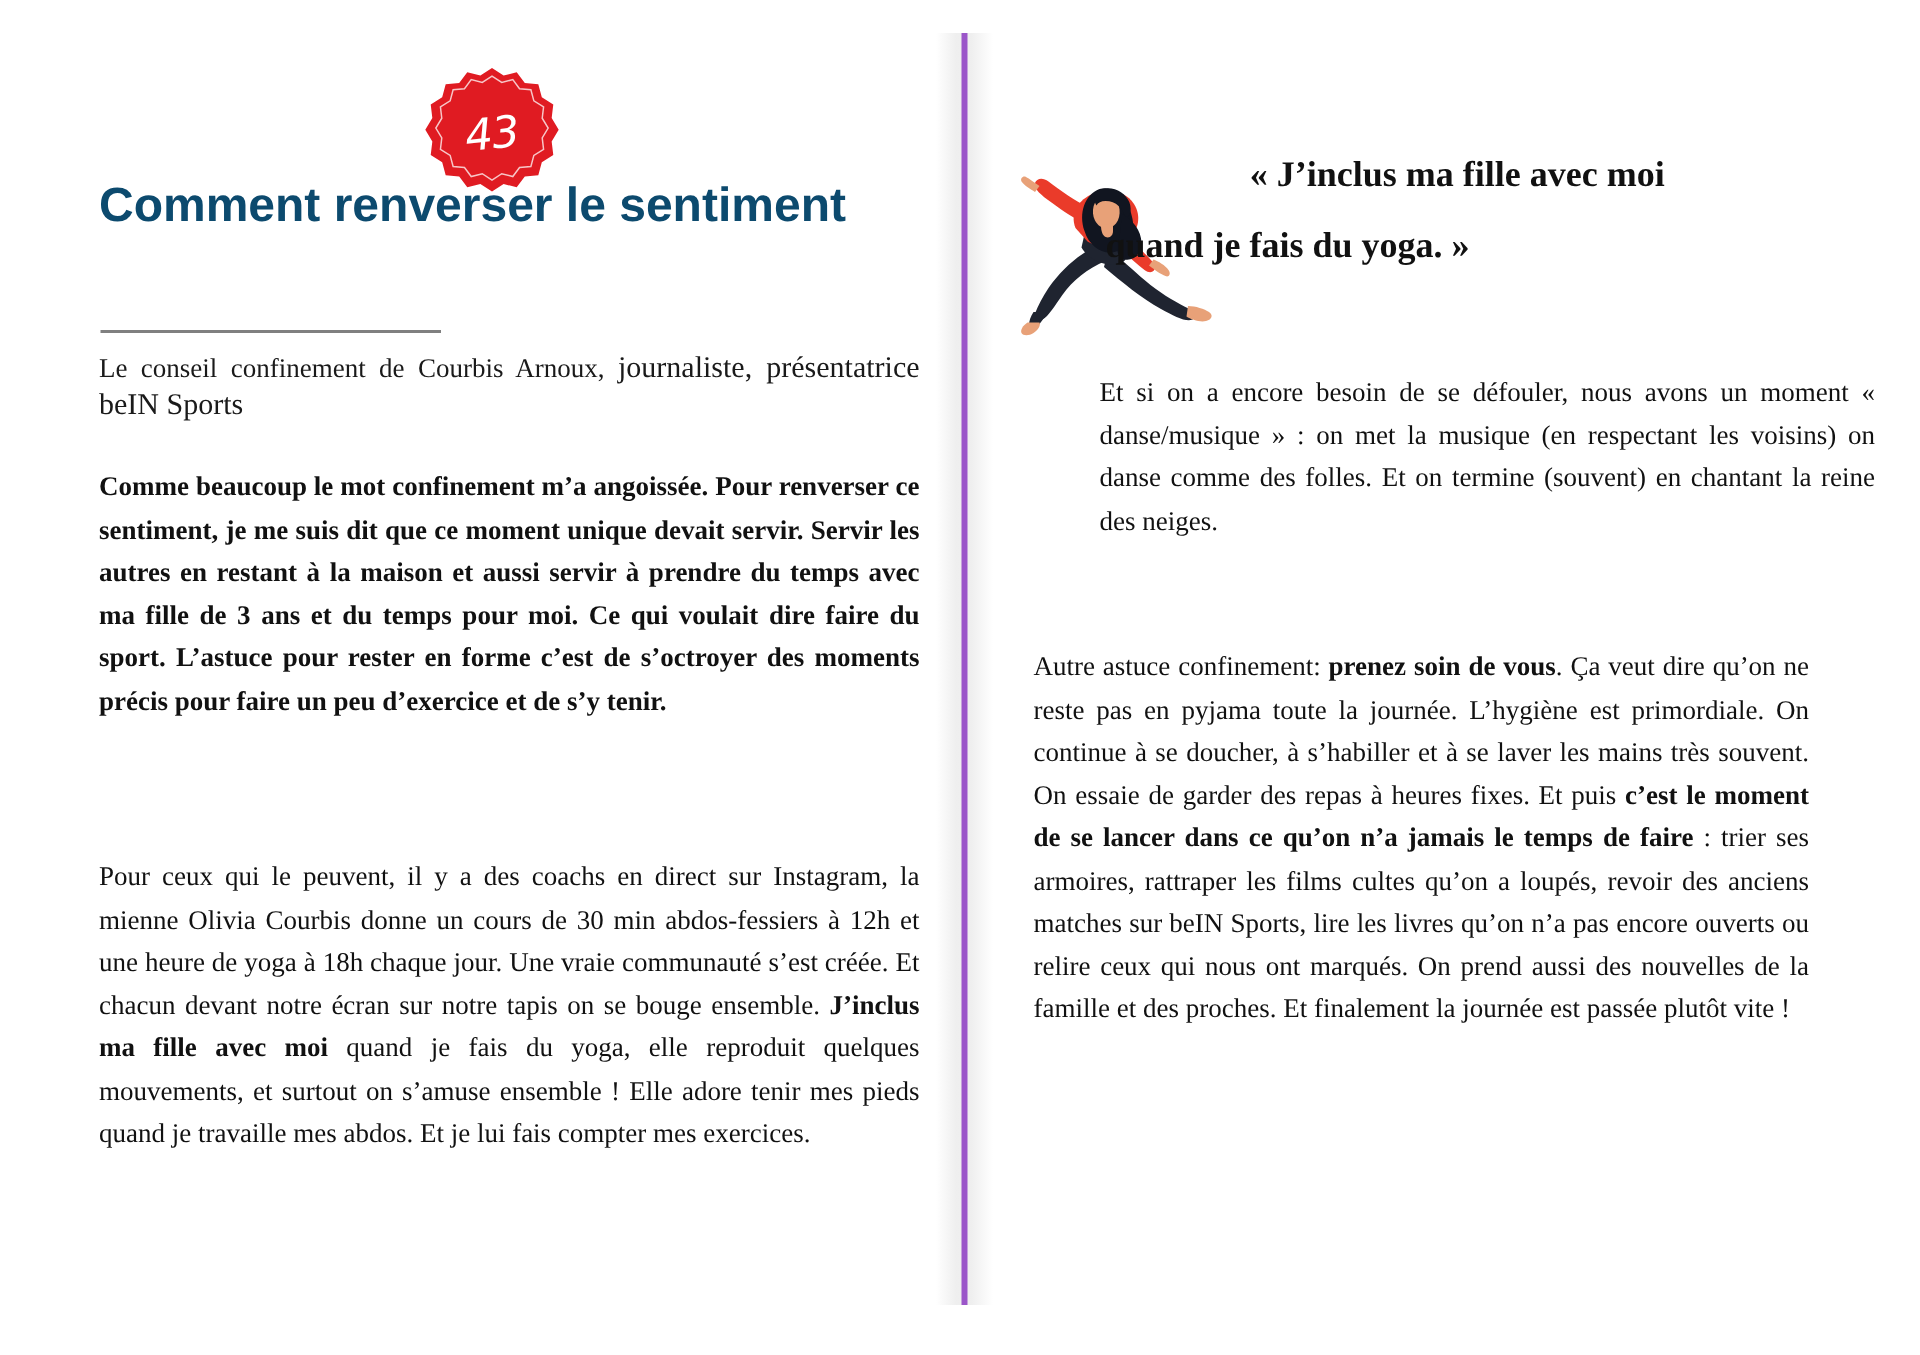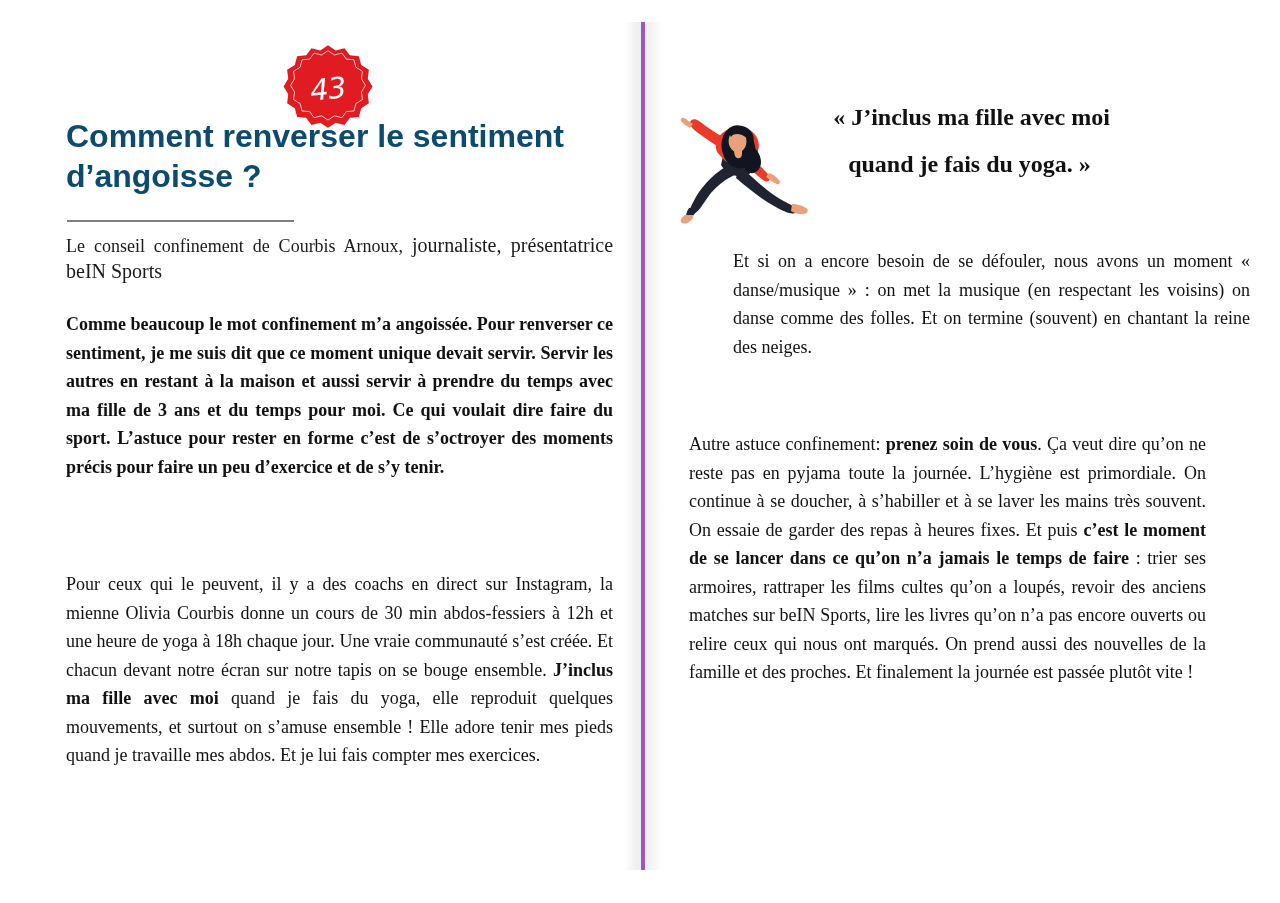--- a/index.html
+++ b/index.html
@@ -153,21 +153,21 @@
     margin: 0;
     font-family: Liberation Serif, serif;
     font-weight: bold;
     font-size: 24px;
     line-height: 47px;
     color: #111111;
     text-align: center;
   }
   .quote-head .q2 {
     display: block;
-    text-align: center;
+    text-align: left;
     padding-right: 4px;
   }
 
   .p-right-1 { position: absolute; left: 0; top: 247px; width: 517px; margin-left: 44px; }
   .p-right-2 { position: absolute; left: 0; top: 430px; width: 517px; }
 </style>
 </head>
 <body>
 
 <div class="page">
@@ -180,21 +180,21 @@
     <div class="badge-wrap">
       <div class="badge">
         <svg width="90" height="90" viewBox="0 0 100 100">
           <path fill="#e01b22" d="M50 1.5 L58.6 7.1 L68.3 4.6 L74.3 12.6 L84.3 13.5 L86.9 23.2 L95.4 28.6 L94.2 38.6 L99.4 47.2 L94.2 55.9 L95.4 65.9 L86.9 71.3 L84.3 81.0 L74.3 81.9 L68.3 89.9 L58.6 87.4 L50 93.0 L41.4 87.4 L31.7 89.9 L25.7 81.9 L15.7 81.0 L13.1 71.3 L4.6 65.9 L5.8 55.9 L0.6 47.2 L5.8 38.6 L4.6 28.6 L13.1 23.2 L15.7 13.5 L25.7 12.6 L31.7 4.6 L41.4 7.1 Z"></path>
           <path fill="none" stroke="#ffffff" stroke-width="1.1" opacity="0.75" d="M50 7.5 L57.2 12.2 L65.4 10.1 L70.4 16.8 L78.8 17.6 L81.0 25.8 L88.2 30.3 L87.2 38.7 L91.6 46.0 L87.2 53.3 L88.2 61.7 L81.0 66.2 L78.8 74.4 L70.4 75.2 L65.4 81.9 L57.2 79.8 L50 84.5 L42.8 79.8 L34.6 81.9 L29.6 75.2 L21.2 74.4 L19.0 66.2 L11.8 61.7 L12.8 53.3 L8.4 46.0 L12.8 38.7 L11.8 30.3 L19.0 25.8 L21.2 17.6 L29.6 16.8 L34.6 10.1 L42.8 12.2 Z"></path>
         </svg>
         <div class="badge-num">43</div>
       </div>
     </div>
 
-    <h1 class="headline"><span>Comment renverser le sentiment</span> <span class="l2">d’angoisse ?</span></h1>
+    <h1 class="headline"><span>Comment renverser le sentiment</span> </h1>
 
     <div class="rule"></div>
 
     <p class="byline"><span>Le conseil confinement de Courbis Arnoux,</span> <span class="small">journaliste, présentatrice beIN Sports</span></p>
 
     <p class="para p-left-1"><span>Comme beaucoup le mot confinement m’a angoissée. Pour renverser ce sentiment, je me suis dit que ce moment unique devait servir. Servir les autres en restant à la maison et aussi servir à prendre du temps avec ma fille de 3 ans et du temps pour moi. Ce qui voulait dire </span><b>faire du sport</b><span>. L’astuce pour rester en forme c’est de s’octroyer des moments précis pour faire un peu d’exercice et de s’y tenir.</span></p>
 
     <p class="para p-left-2"><span>Pour ceux qui le peuvent, il y a des coachs en direct sur Instagram, la mienne Olivia Courbis donne un cours de 30 min abdos-fessiers à 12h et une heure de yoga à 18h chaque jour. Une vraie communauté s’est créée. Et chacun devant notre écran sur notre tapis on se bouge ensemble. </span><b>J’inclus ma fille avec moi</b><span> quand je fais du yoga, elle reproduit quelques mouvements, et surtout on s’amuse ensemble ! Elle adore tenir mes pieds quand je travaille mes abdos. Et je lui fais compter mes exercices.</span></p>
   </div>
 

